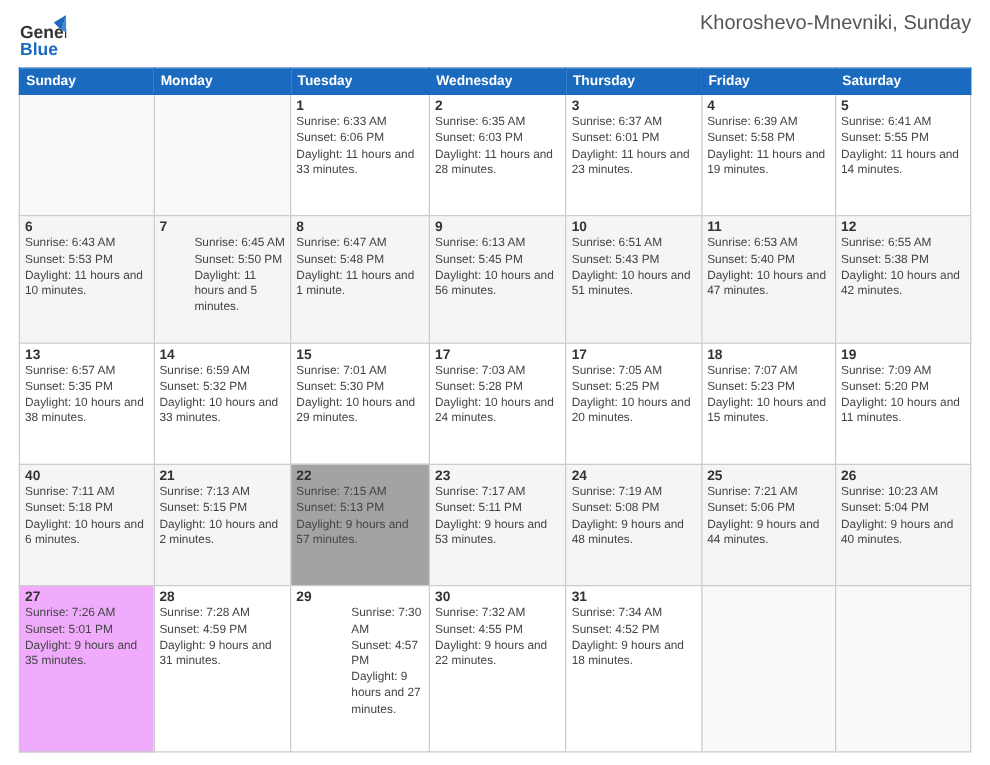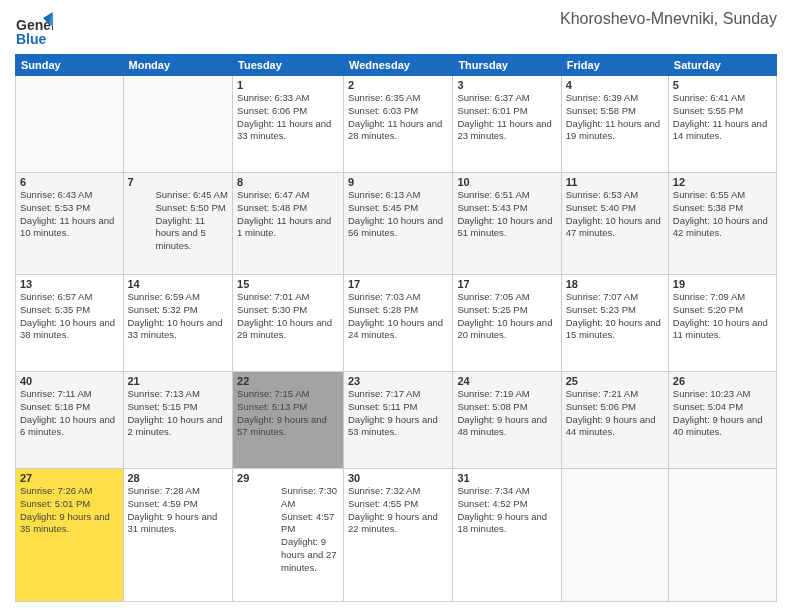--- a/index.html
+++ b/index.html
@@ -280,21 +280,21 @@
 Daylight: 9 hours and 44 minutes.</div>
           </td>
           <td style="background: rgb(245, 245, 245);">
             <span class="day-num">26</span>
             <div class="day-info" style="white-space: pre-line;">Sunrise: 10:23 AM
 Sunset: 5:04 PM
 Daylight: 9 hours and 40 minutes.</div>
           </td>
         </tr>
         <tr>
-          <td style="background: #fde047;">
+          <td style="background: #f0abfc;">
             <span class="day-num">27</span>
             <div class="day-info" style="white-space: pre-line;">Sunrise: 7:26 AM
 Sunset: 5:01 PM
 Daylight: 9 hours and 35 minutes.</div>
           </td>
           <td style="background: rgb(255, 255, 255);">
             <span class="day-num">28</span>
             <div class="day-info" style="white-space: pre-line;">Sunrise: 7:28 AM
 Sunset: 4:59 PM
 Daylight: 9 hours and 31 minutes.</div>

